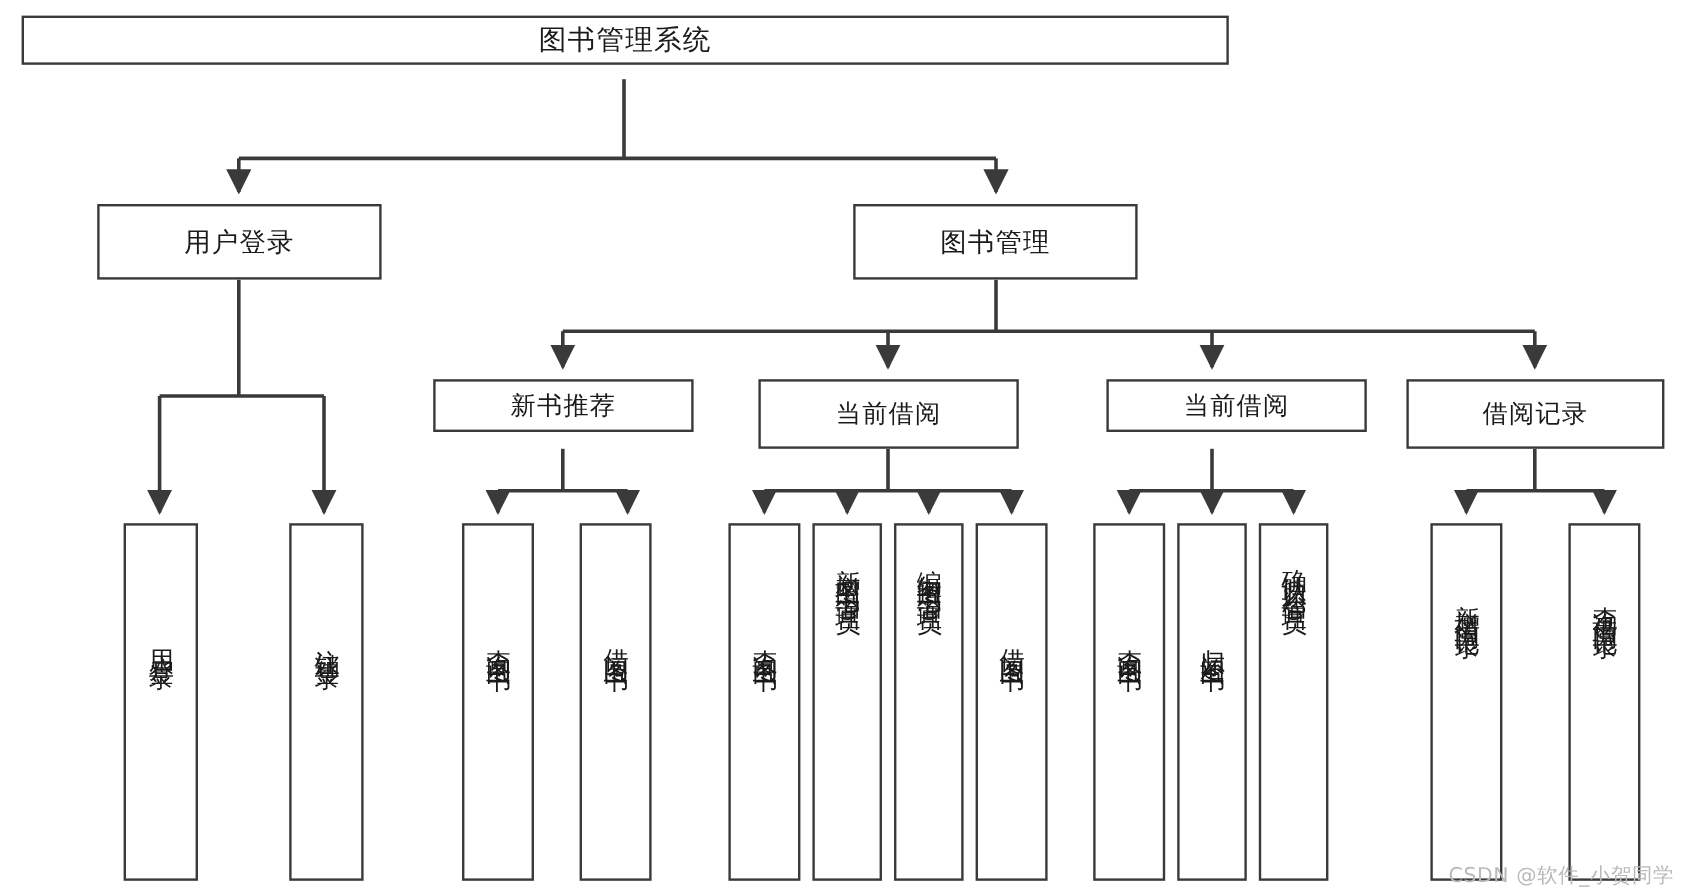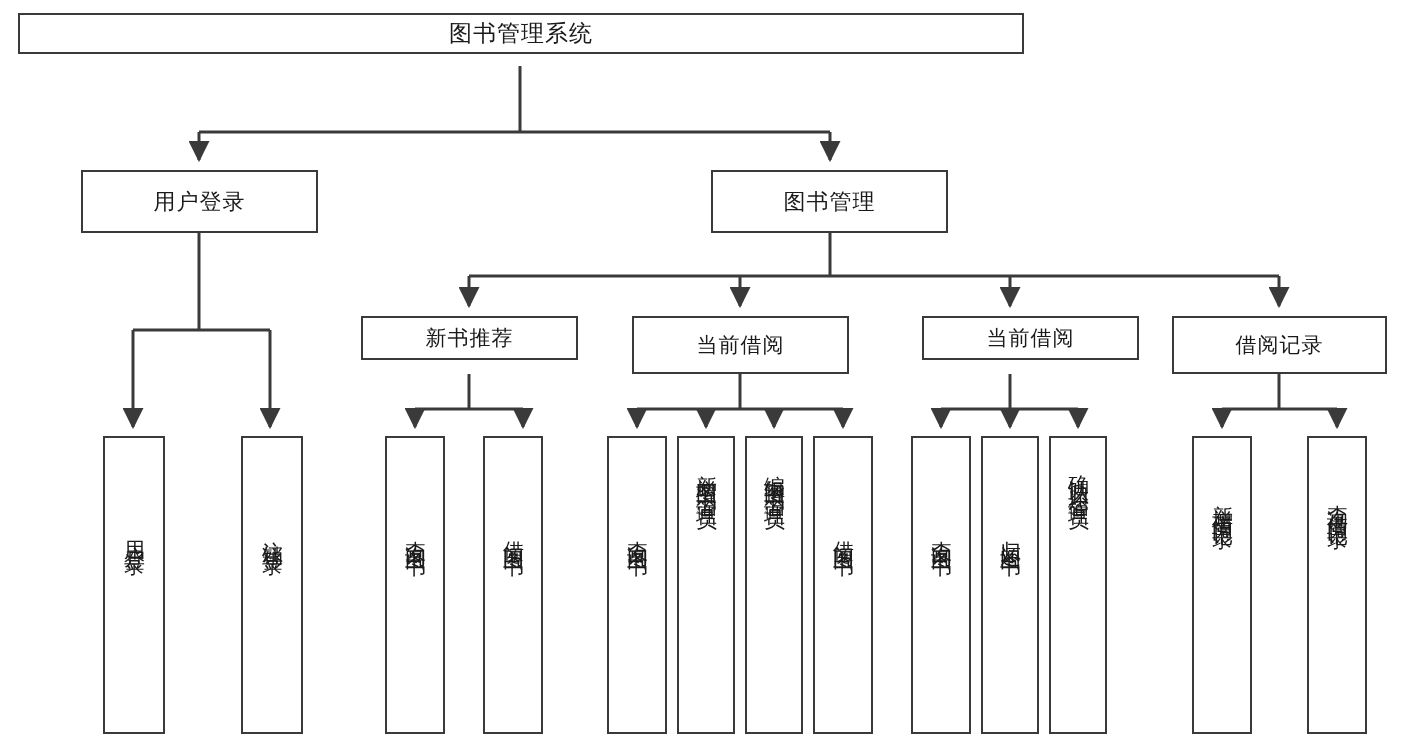--- a/index.html
+++ b/index.html
@@ -200,14 +200,15 @@
   </div>
 
   <div class="node leaf mid" style="left:1192px; top:436px; width:60px; height:298px;">
     <span class="vtext">新增借阅记录</span>
   </div>
 
   <div class="node leaf mid" style="left:1307px; top:436px; width:60px; height:298px;">
     <span class="vtext">查询借阅记录</span>
   </div>
 
+  <div id="watermark">CSDN @软件_小贺同学</div>
 
 </div>
 
 </body></html>

